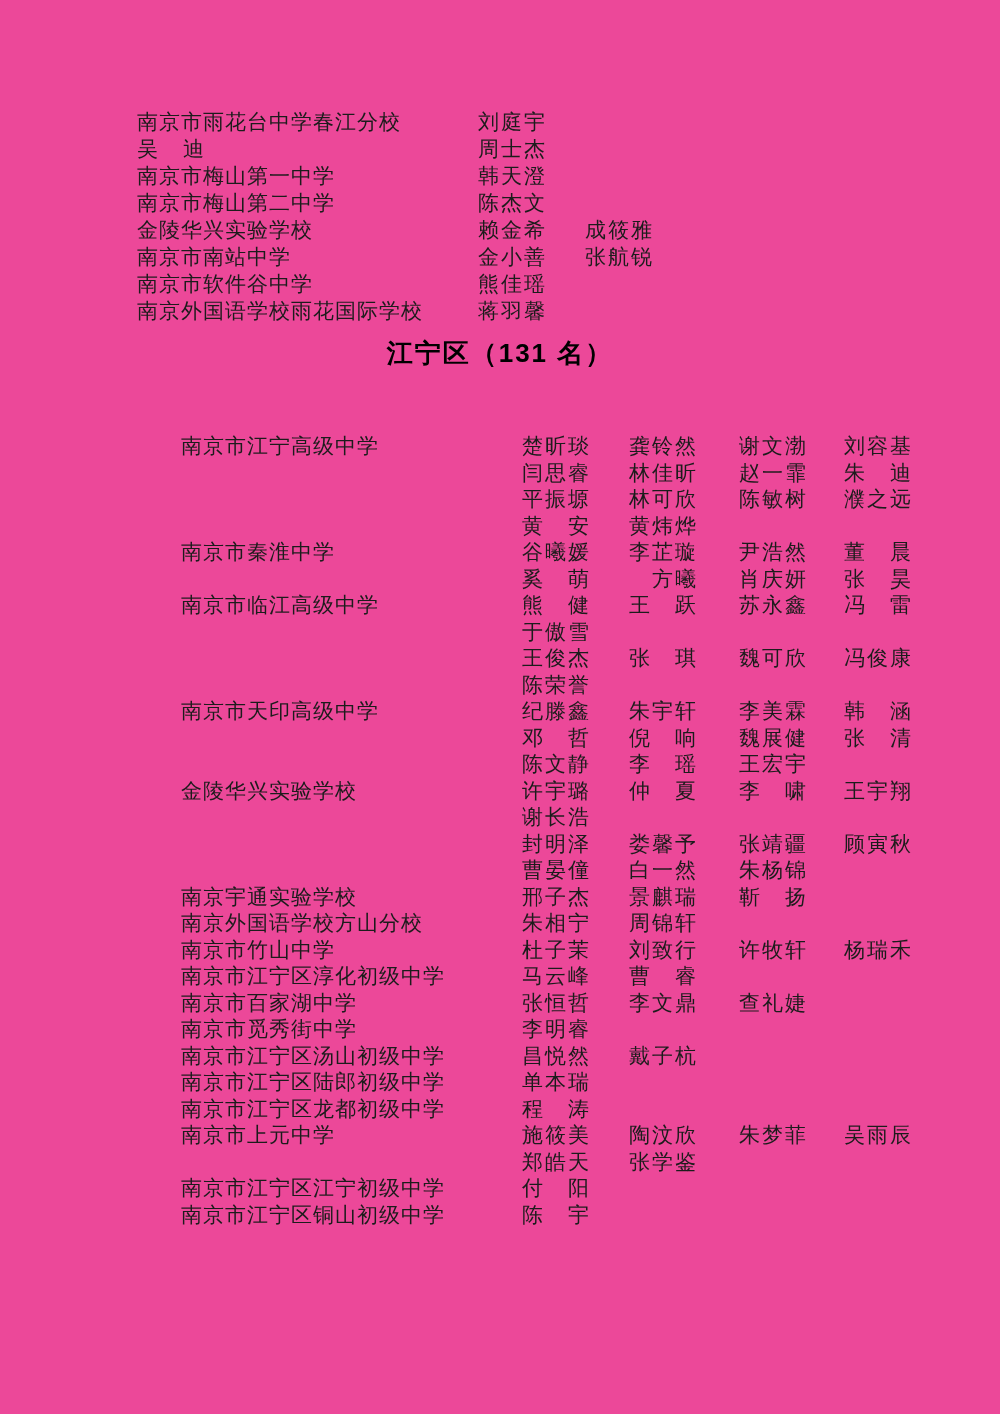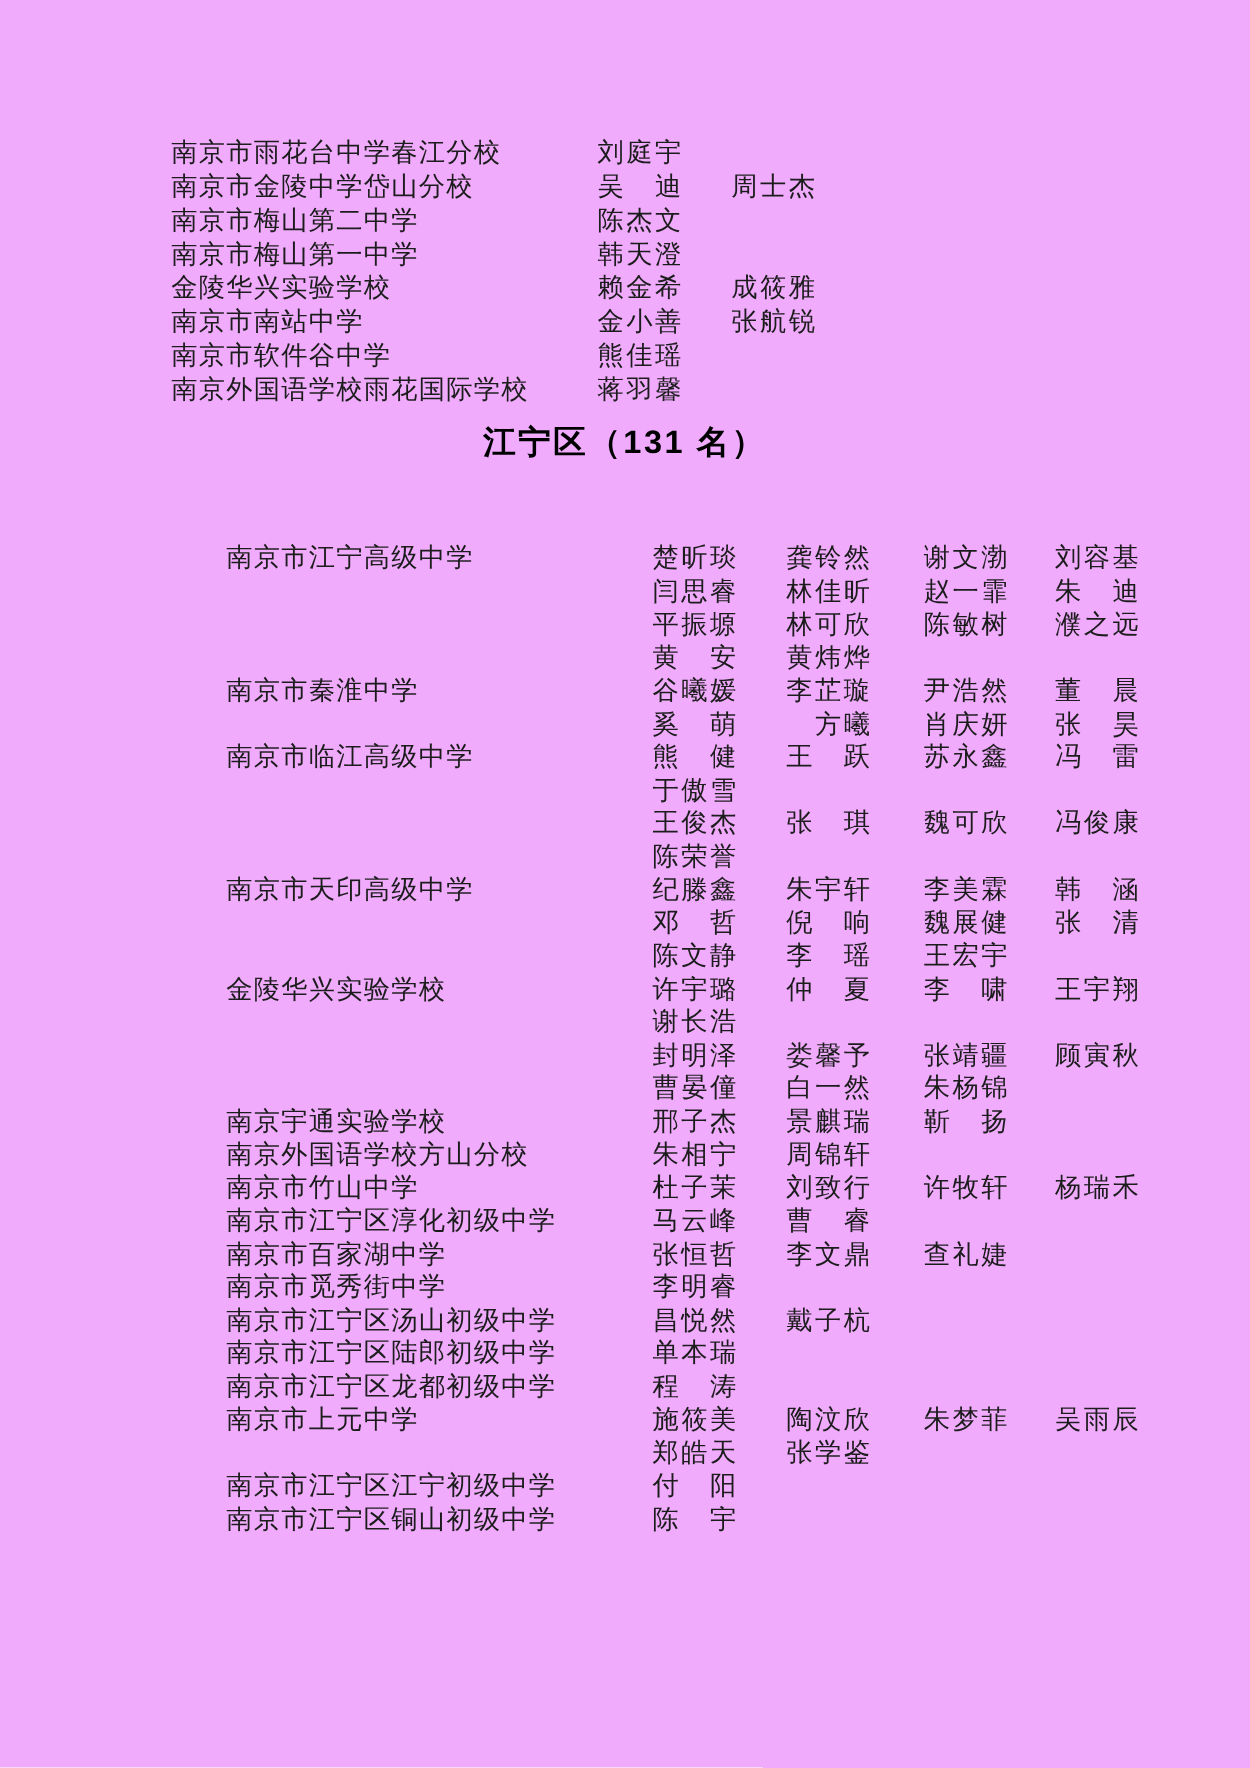--- a/index.html
+++ b/index.html
@@ -4,21 +4,21 @@
 <style>
   html, body {
     margin: 0;
     padding: 0;
     background: #ffffff;
   }
   .page {
     position: relative;
     width: 1000px;
     height: 1414px;
-    background: #f0abfc;
+    background: #ec4899;
     overflow: hidden;
     font-family: "Liberation Serif", "DejaVu Serif", serif;
     color: #1c1c1c;
   }
   .roster {
     position: absolute;
     left: 0;
     width: 1000px;
   }
   #top-roster { top: 109px; }
@@ -56,31 +56,30 @@
 <body>
 
 <div class="page">
 
   <section class="roster" id="top-roster">
       <div class="roster-row">
         <span class="cell school">南京市雨花台中学春江分校</span>
         <span class="cell name">刘庭宇</span>
       </div>
       <div class="roster-row">
-        <span class="cell school">南京市金陵中学岱山分校</span>
         <span class="cell name">吴　迪</span>
         <span class="cell name">周士杰</span>
       </div>
       <div class="roster-row">
+        <span class="cell school">南京市梅山第一中学</span>
+        <span class="cell name">韩天澄</span>
+      </div>
+      <div class="roster-row">
         <span class="cell school">南京市梅山第二中学</span>
         <span class="cell name">陈杰文</span>
-      </div>
-      <div class="roster-row">
-        <span class="cell school">南京市梅山第一中学</span>
-        <span class="cell name">韩天澄</span>
       </div>
       <div class="roster-row">
         <span class="cell school">金陵华兴实验学校</span>
         <span class="cell name">赖金希</span>
         <span class="cell name">成筱雅</span>
       </div>
       <div class="roster-row">
         <span class="cell school">南京市南站中学</span>
         <span class="cell name">金小善</span>
         <span class="cell name">张航锐</span>

